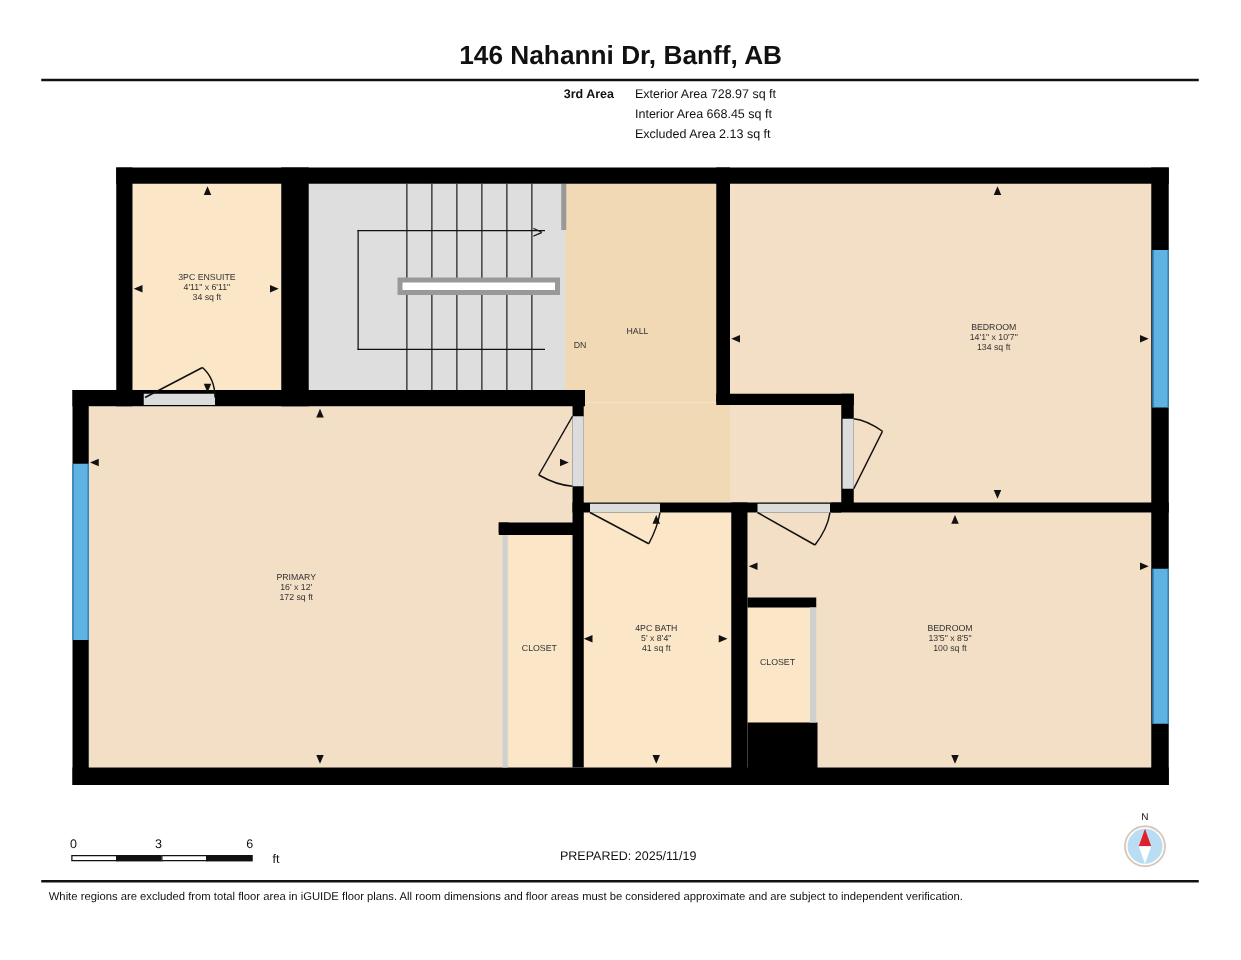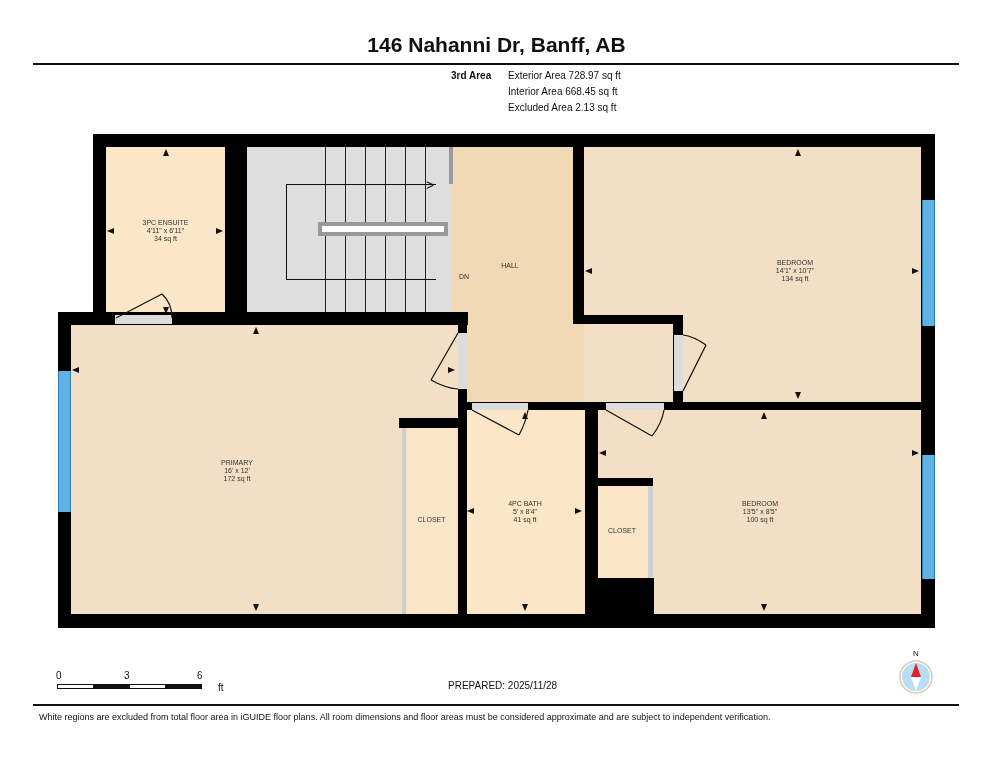--- a/index.html
+++ b/index.html
@@ -175,21 +175,21 @@
   <span class="abs" style="left:0px; top:0;">0</span>
   <span class="abs" style="left:68px; top:0;">3</span>
   <span class="abs" style="left:141px; top:0;">6</span>
   <div class="scale-seg" style="left:1px; top:14px; width:37px; background:#fff;"></div>
   <div class="scale-seg" style="left:37px; top:14px; width:37px; background:#111;"></div>
   <div class="scale-seg" style="left:73px; top:14px; width:37px; background:#fff;"></div>
   <div class="scale-seg" style="left:109px; top:14px; width:37px; background:#111;"></div>
   <span class="abs" style="left:162px; top:12px;">ft</span>
 </div>
 
-<div class="abs small" style="left:448px; top:680px;">PREPARED: 2025/11/28</div>
+<div class="abs small" style="left:448px; top:680px;">PREPARED: 2025/11/19</div>
 
 <div class="abs" style="left:897px; top:649px; width:40px; height:48px;">
   <div class="abs" style="left:16px; top:0; font-size:8px;">N</div>
   <svg class="abs" style="left:0; top:10px;" width="38" height="38">
     <circle cx="19" cy="18" r="16" fill="#fff" stroke="#d8c8b8" stroke-width="1.5"></circle>
     <circle cx="19" cy="18" r="14" fill="#b9def4"></circle>
     <polygon points="19,4 24,18 14,18" fill="#e0202a"></polygon>
     <polygon points="19,32 24,18 14,18" fill="#ffffff"></polygon>
   </svg>
 </div>

